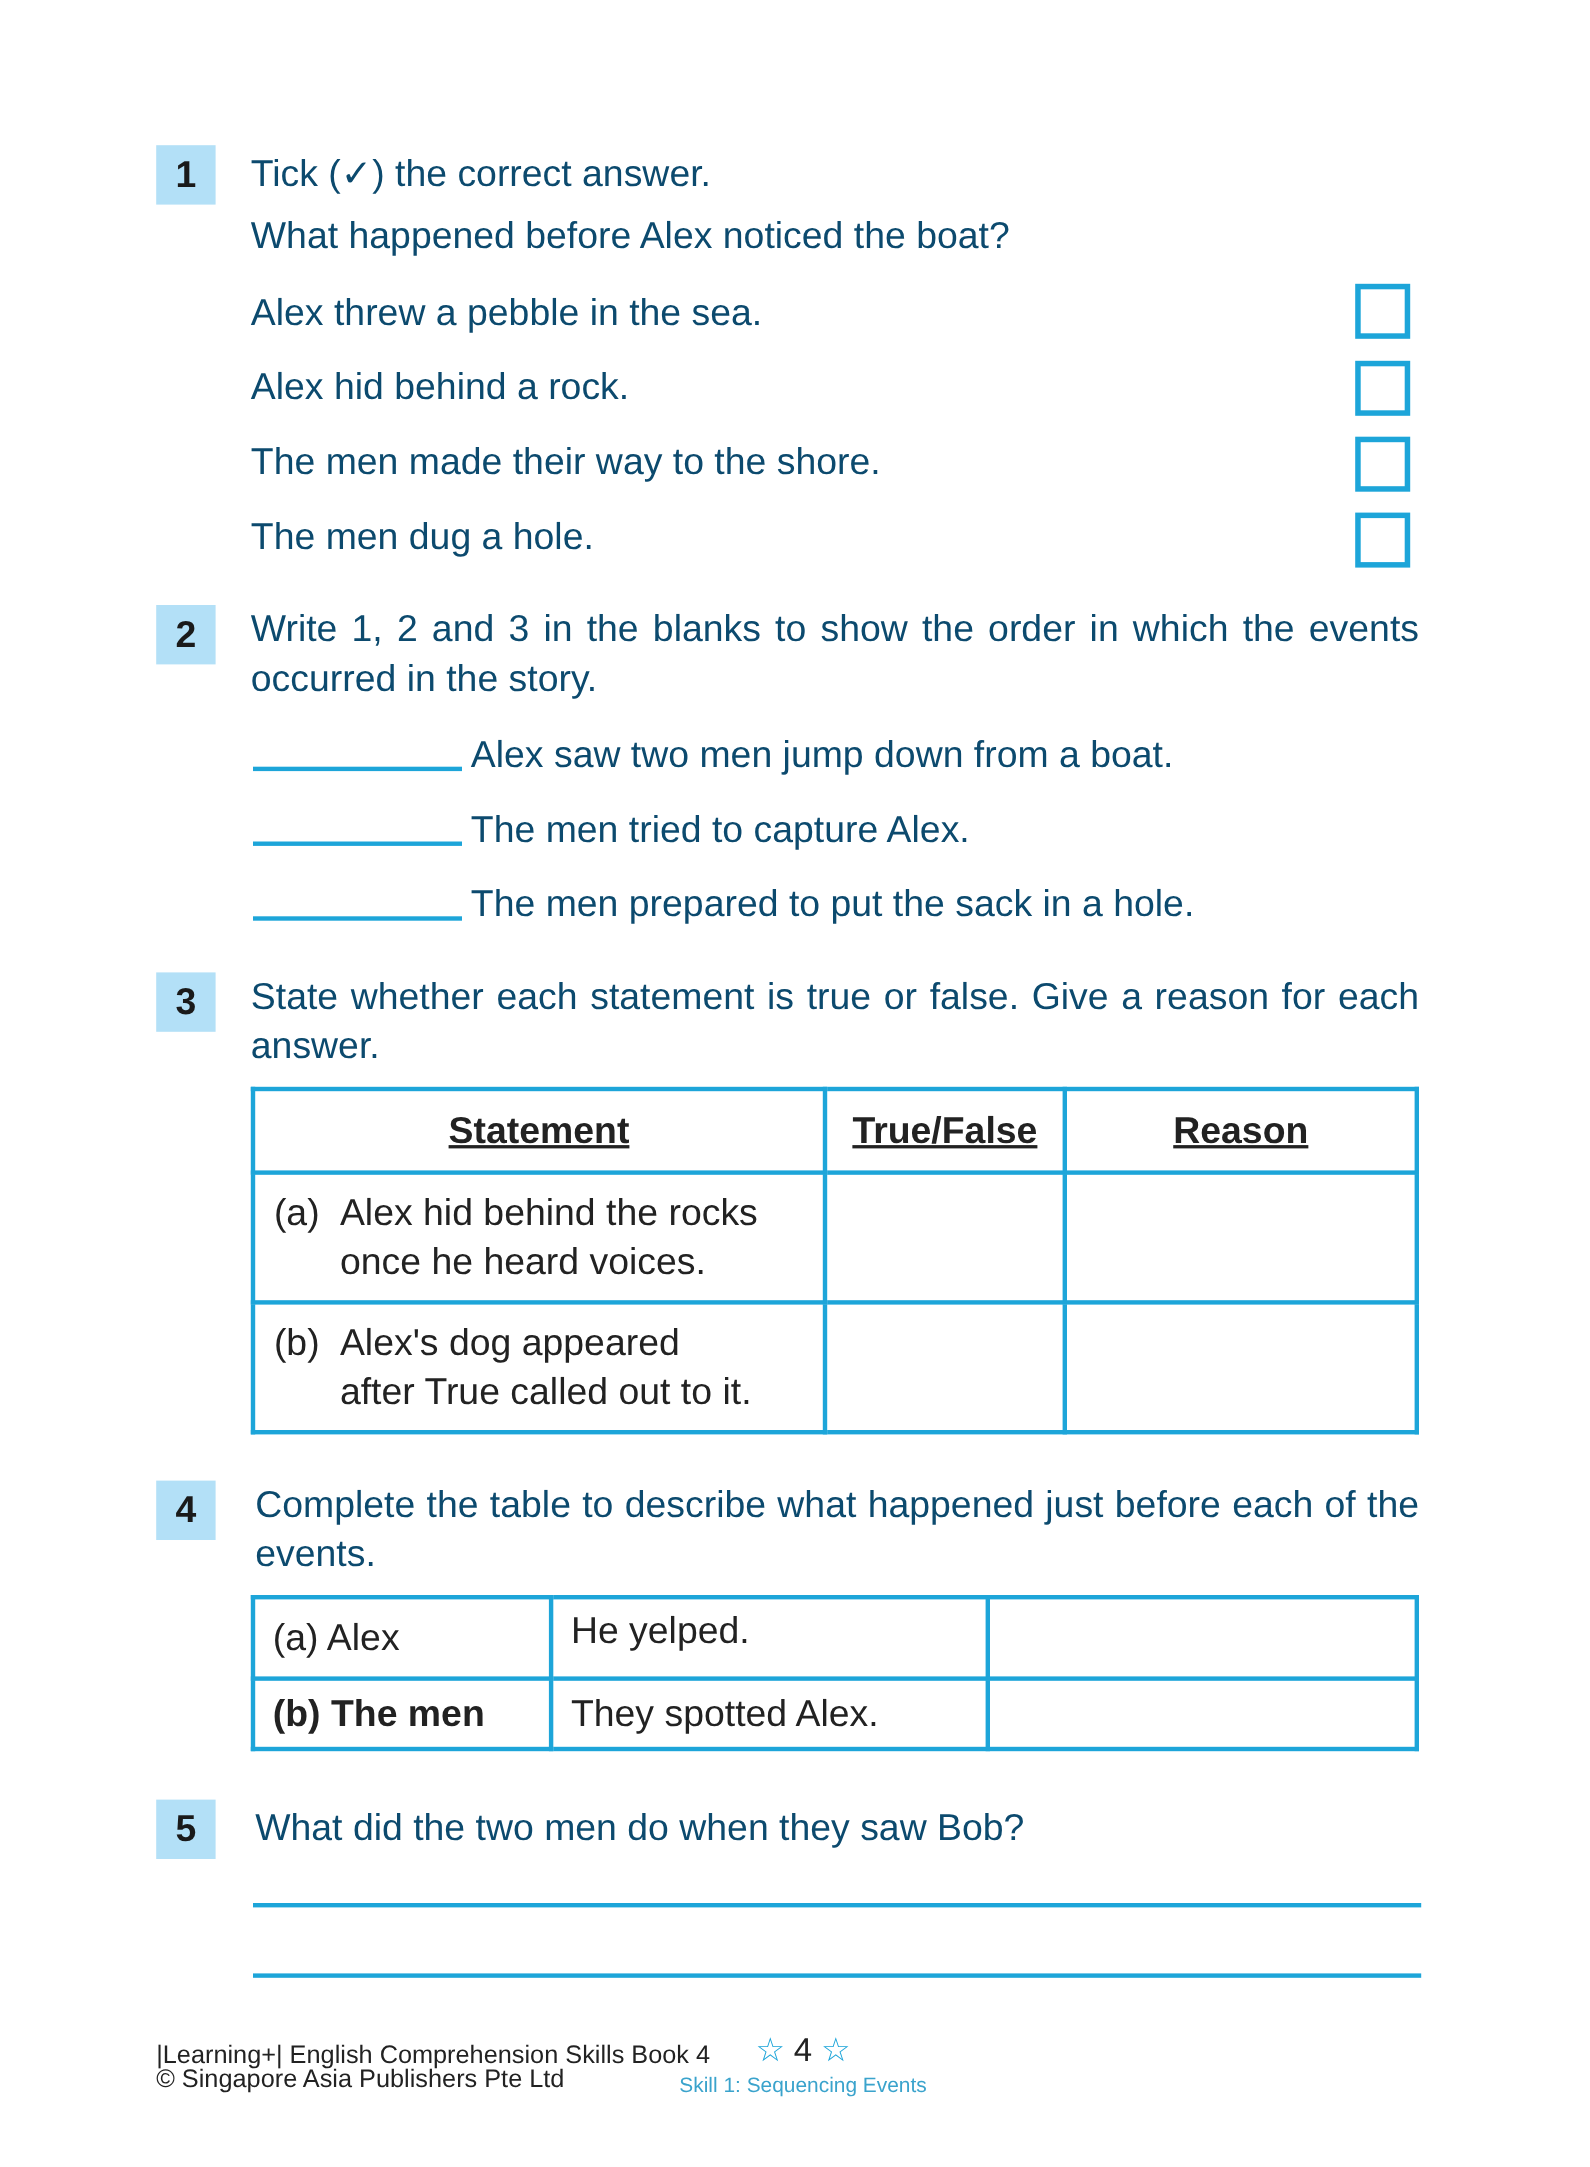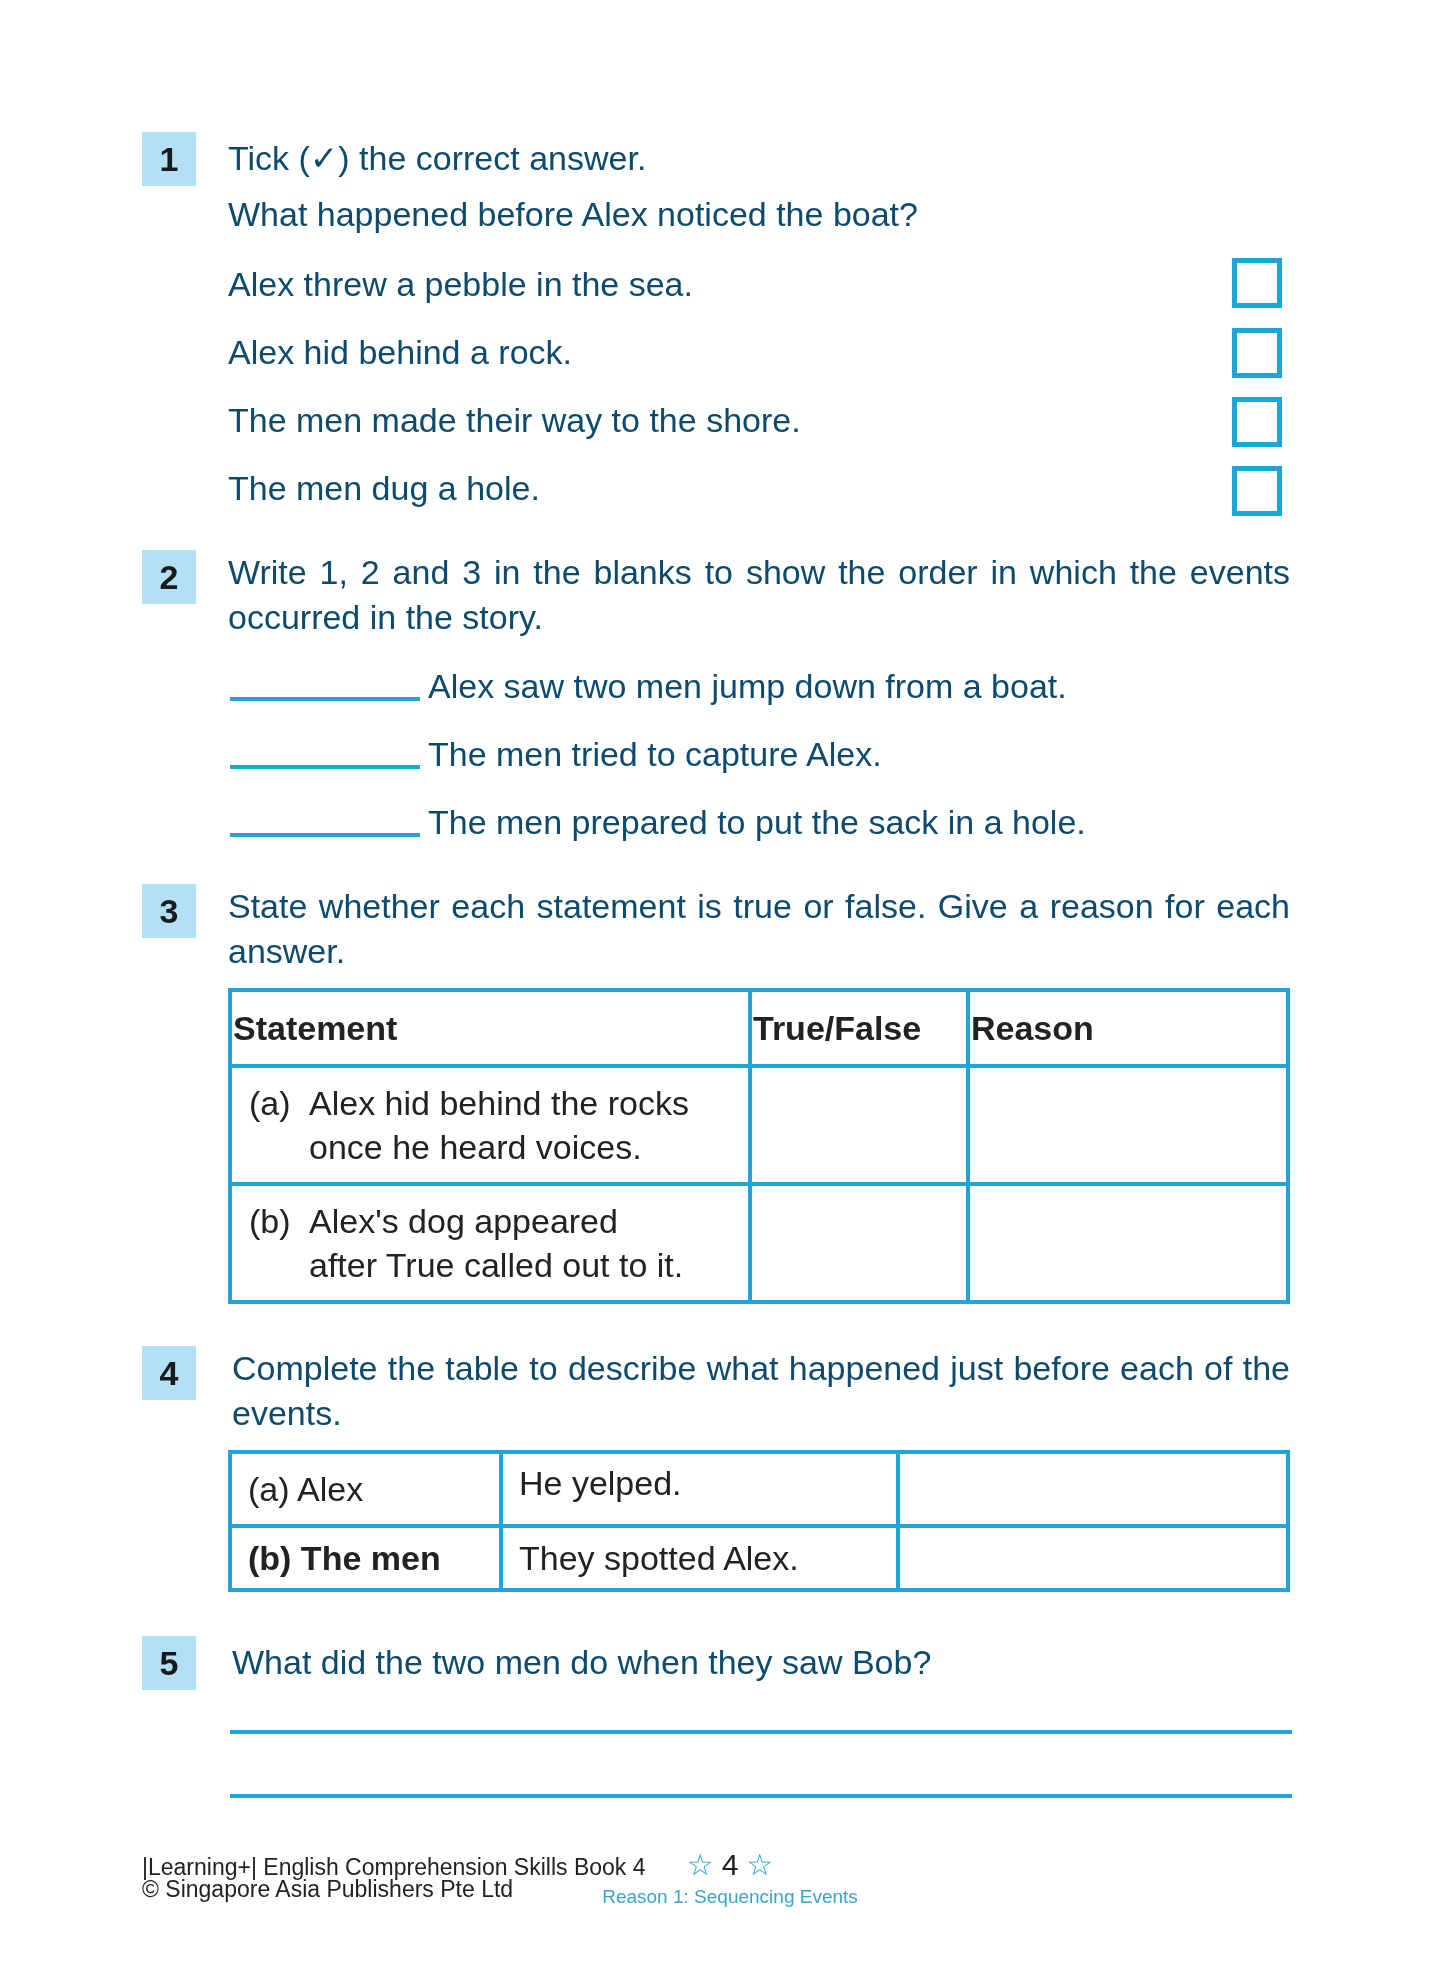--- a/index.html
+++ b/index.html
@@ -10,21 +10,21 @@
           justify-content: center; }
   .txt { position: absolute; font-size: 34px; line-height: 45px; color: #0c4a6e; white-space: nowrap; }
   .wrap { white-space: normal; text-align: justify; }
   .tickbox { position: absolute; left: 1232px; width: 50px; height: 50px; border: 5px solid #1da5d9;
              box-sizing: border-box; }
   .blank { position: absolute; left: 230px; width: 190px; height: 4px; background: #1da5d9; }
   .ansline { position: absolute; left: 230px; width: 1062px; height: 4px; background: #1da5d9; }
   table.grid { position: absolute; border-collapse: collapse; }
   table.grid td, table.grid th { border: 4px solid #1da5d9; font-size: 34px; color: #222;
                                  vertical-align: middle; }
-  table.grid th { font-weight: bold; text-align: left; }
+  table.grid th { font-weight: bold; text-align: center; text-decoration: underline; }
   .cell-stmt { display: flex; padding-left: 16px; line-height: 44px; }
   .cell-stmt .lbl { width: 60px; flex: none; }
   .footer-left { position: absolute; left: 142px; top: 1856px; font-size: 23px; line-height: 22px; color: #222; }
   .footer-center { position: absolute; left: 580px; top: 1848px; width: 300px; text-align: center; }
   .pageno { font-size: 30px; color: #222; display: flex; align-items: center; justify-content: center; gap: 8px; }
   .star { color: #1da5d9; font-size: 30px; line-height: 30px; }
   .skill { font-size: 19px; color: #3aa3cc; margin-top: 4px; }
 </style>
 </head>
 <body>
@@ -117,14 +117,14 @@
 <div class="footer-left">
   <div>|Learning+| English Comprehension Skills Book 4</div>
   <div>© Singapore Asia Publishers Pte Ltd</div>
 </div>
 <div class="footer-center">
   <div class="pageno">
     <span class="star">☆</span>
     <span>4</span>
     <span class="star">☆</span>
   </div>
-  <div class="skill">Reason 1: Sequencing Events</div>
+  <div class="skill">Skill 1: Sequencing Events</div>
 </div>
 
 </body></html>

